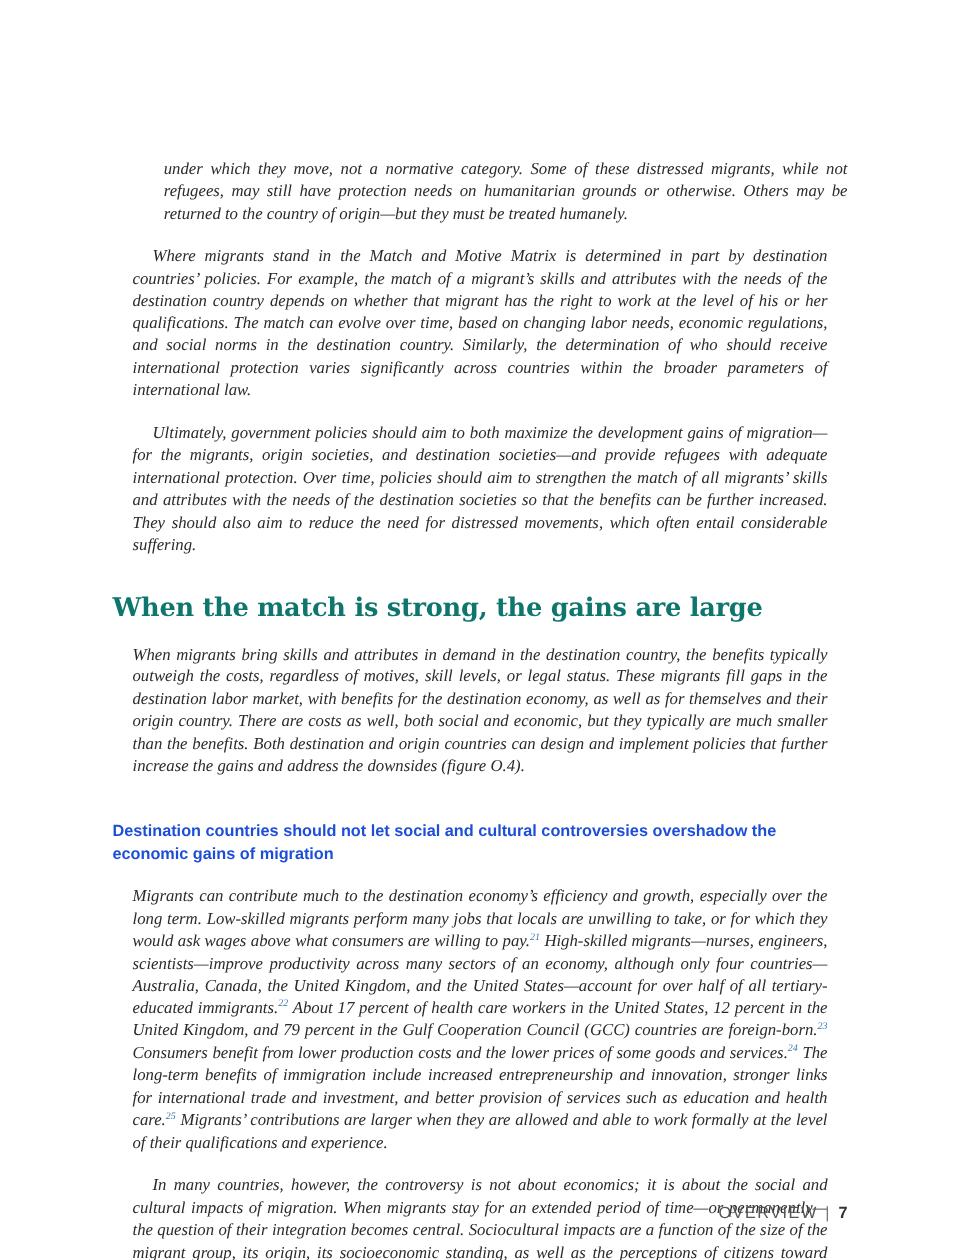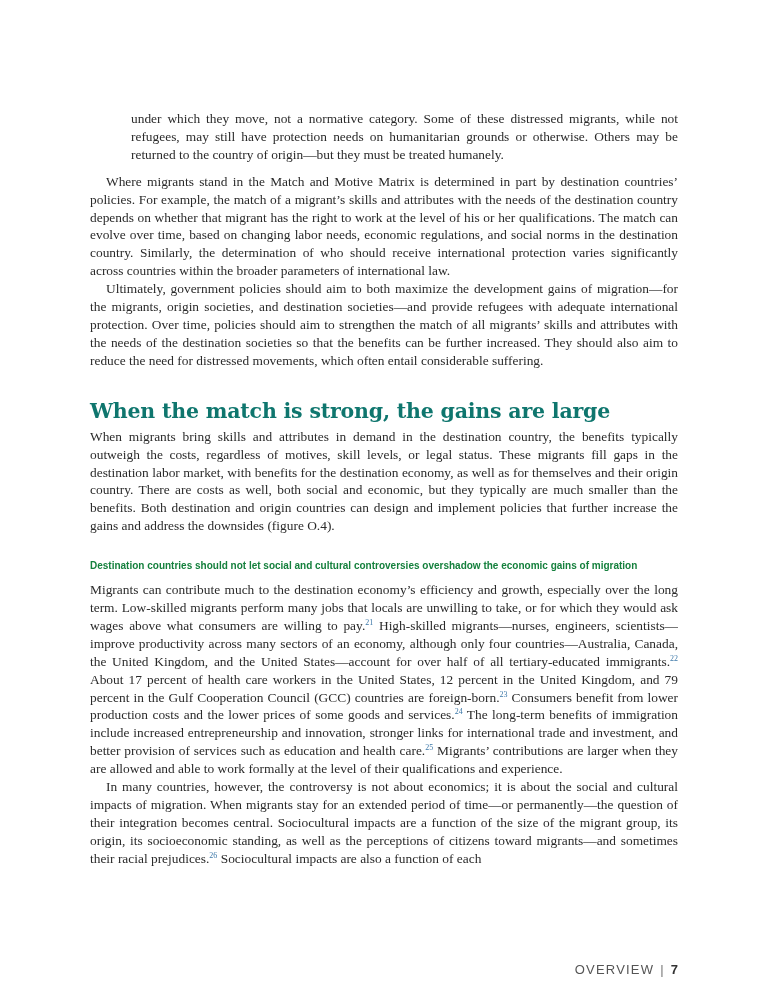--- a/index.html
+++ b/index.html
@@ -1,31 +1,31 @@
 <!DOCTYPE html>
 <html><head>
 <meta charset="utf-8">
 <style>
   html, body { margin: 0; padding: 0; }
   body {
     width: 768px; height: 1008px; background: #ffffff; position: relative; overflow: hidden;
     font-family: "Liberation Serif", "DejaVu Serif", serif; color: #2a2a2a;
   }
   .page { position: absolute; left: 90px; top: 110px; width: 588px; }
-  p { margin: 0; font-size: 13.4px; line-height: 17.9px; text-align: justify; }
+  p { margin: 16px; font-size: 13.4px; line-height: 17.9px; text-align: justify; font-style: italic; }
   .quote { margin-left: 41px; width: 547px; }
   .indent { text-indent: 16px; }
   .para-gap { margin-top: 9px; }
   h2 {
     margin: 28px 0 4px 0; font-family: "DejaVu Serif", "Liberation Serif", serif;
     font-weight: bold; font-size: 20.5px; line-height: 26px; color: #0f766e; letter-spacing: -0.2px;
   }
   h3 {
-    margin: 22px 0 6px 0; font-family: "Liberation Sans", "DejaVu Sans", sans-serif;
-    font-weight: bold; font-size: 10px; line-height: 18px; color: #15803d;
+    margin: 34px 0 6px 0; font-family: "Liberation Sans", "DejaVu Sans", sans-serif;
+    font-weight: bold; font-size: 13px; line-height: 18px; color: #1d4ed8;
   }
   sup { font-size: 8px; line-height: 0; vertical-align: 5px; color: #3c78a8; }
   .footer {
     position: absolute; right: 90px; top: 962px; font-family: "Liberation Sans", "DejaVu Sans", sans-serif;
     font-size: 13px; letter-spacing: 1.2px; color: #555;
   }
   .footer .sep { margin: 0 6px; color: #777; }
   .footer .num { font-weight: bold; color: #333; letter-spacing: 0; }
   .watermark {
     position: absolute; left: 6px; top: 1032px; font-family: "DejaVu Sans", sans-serif;

